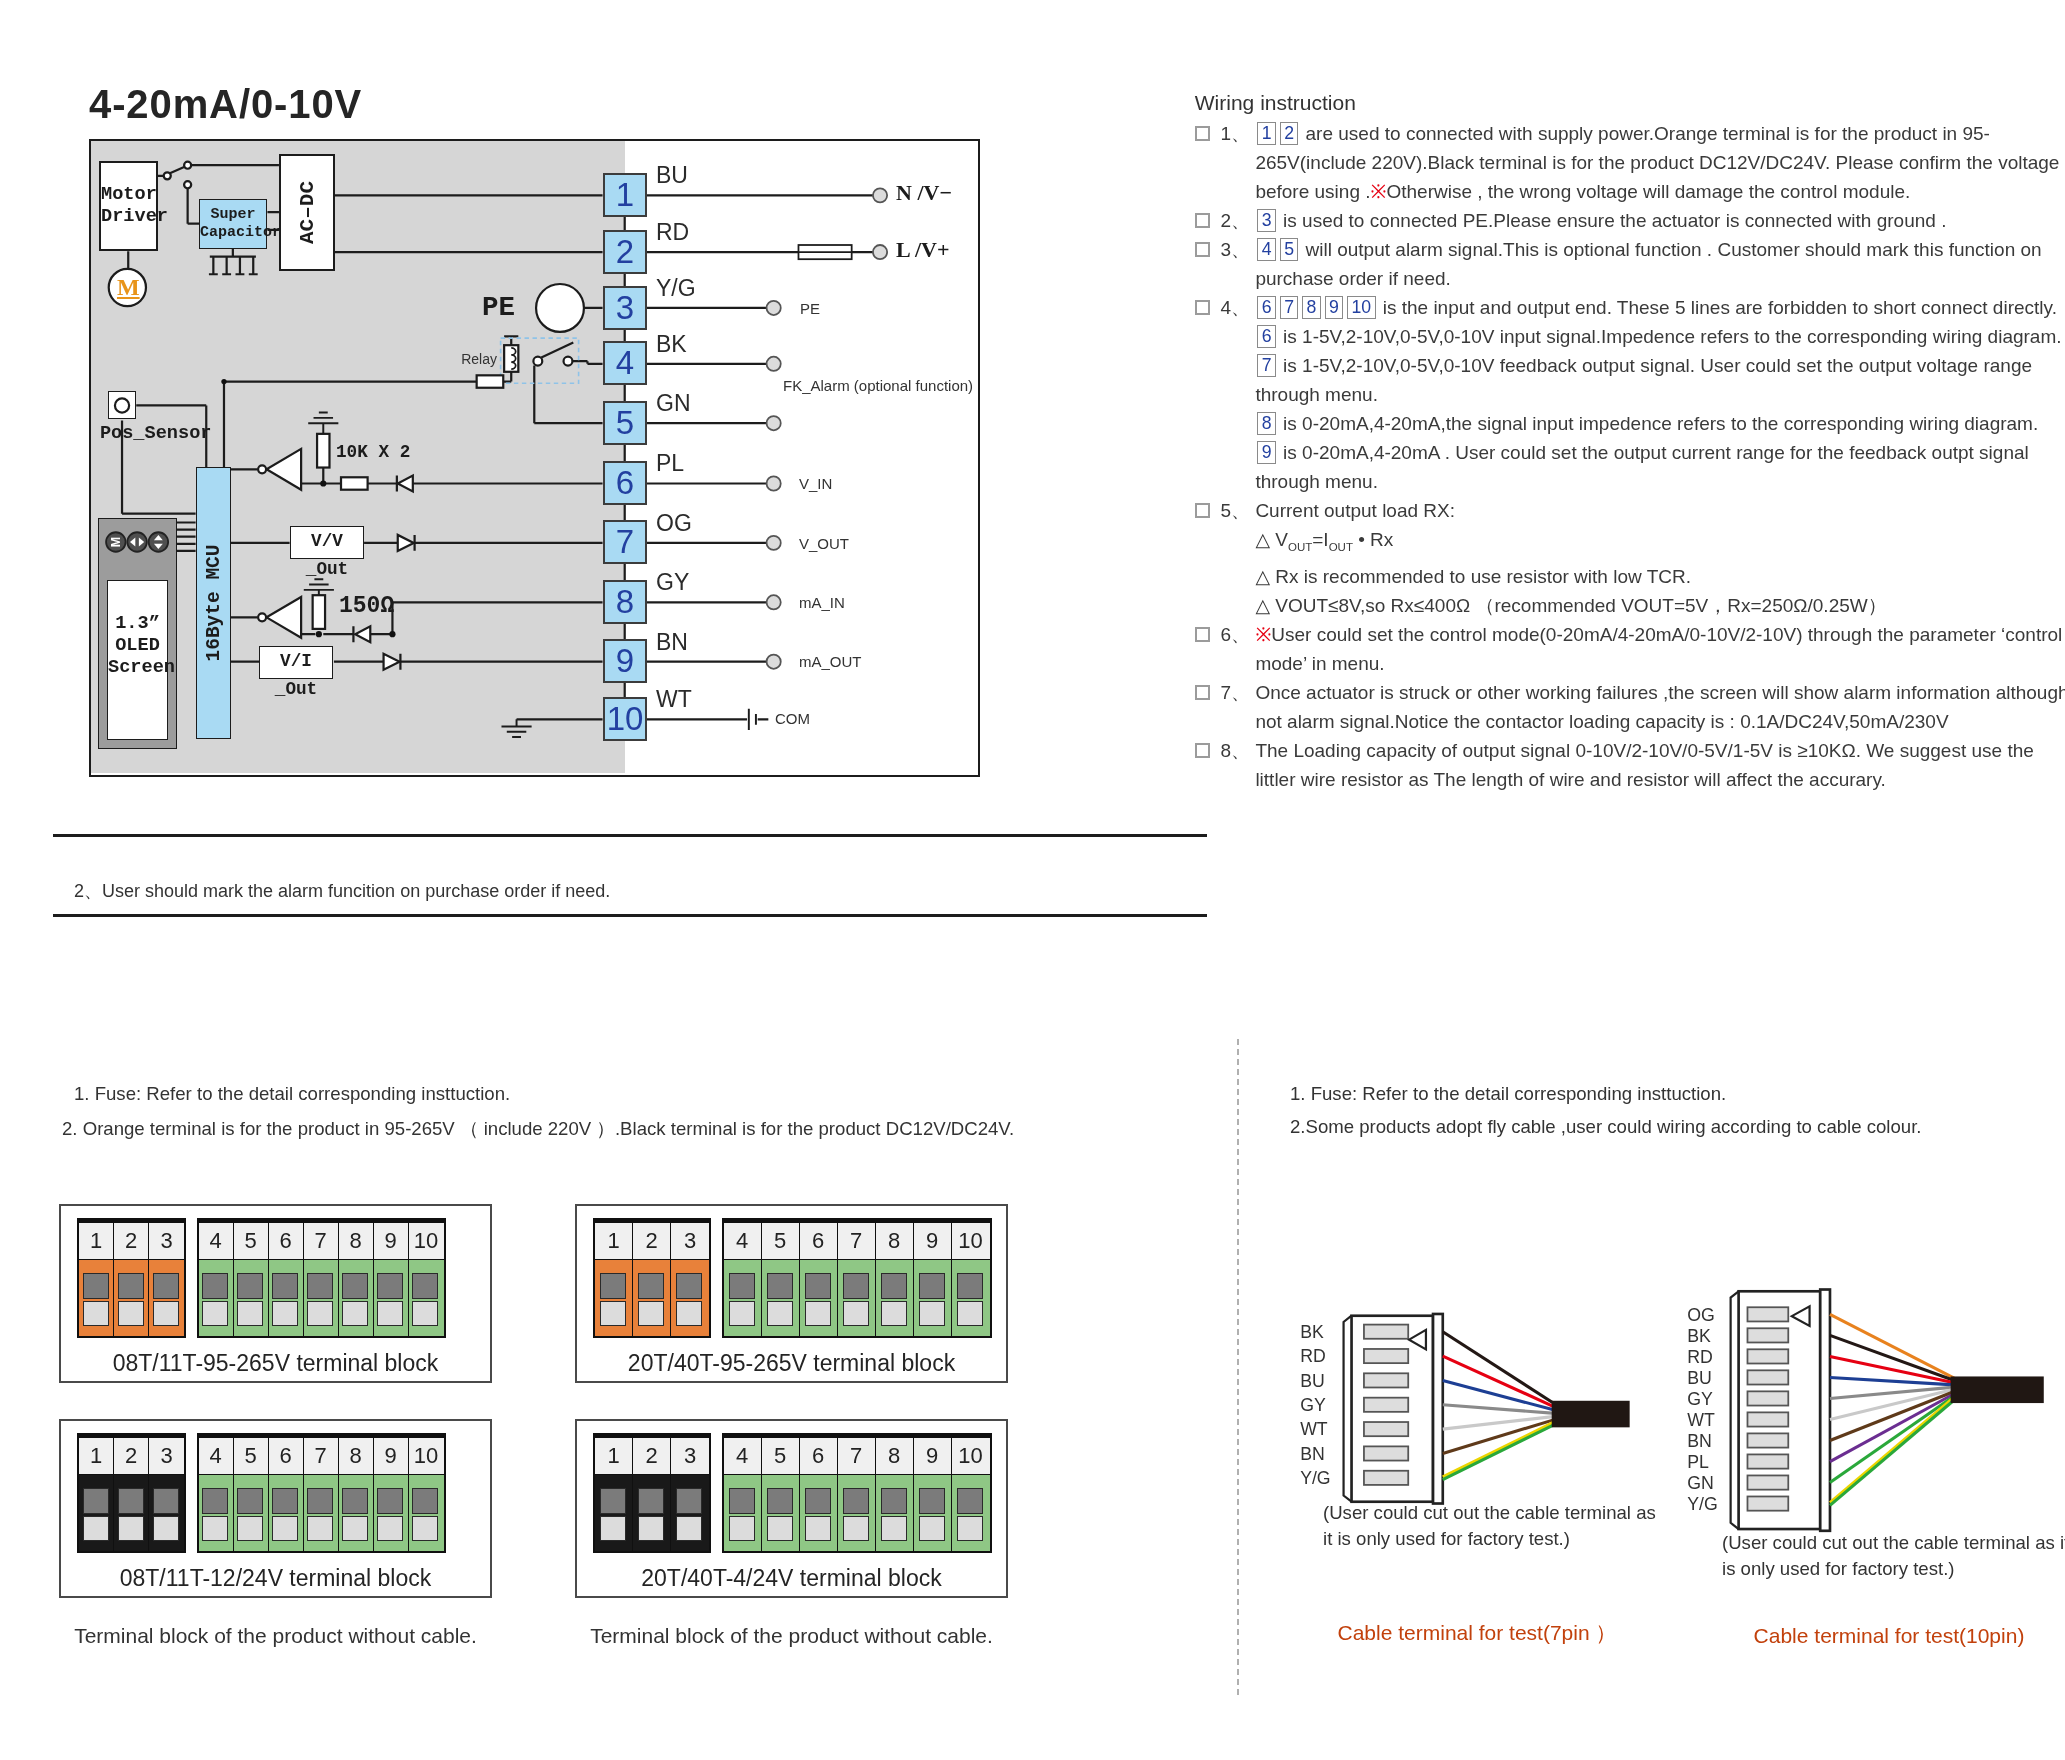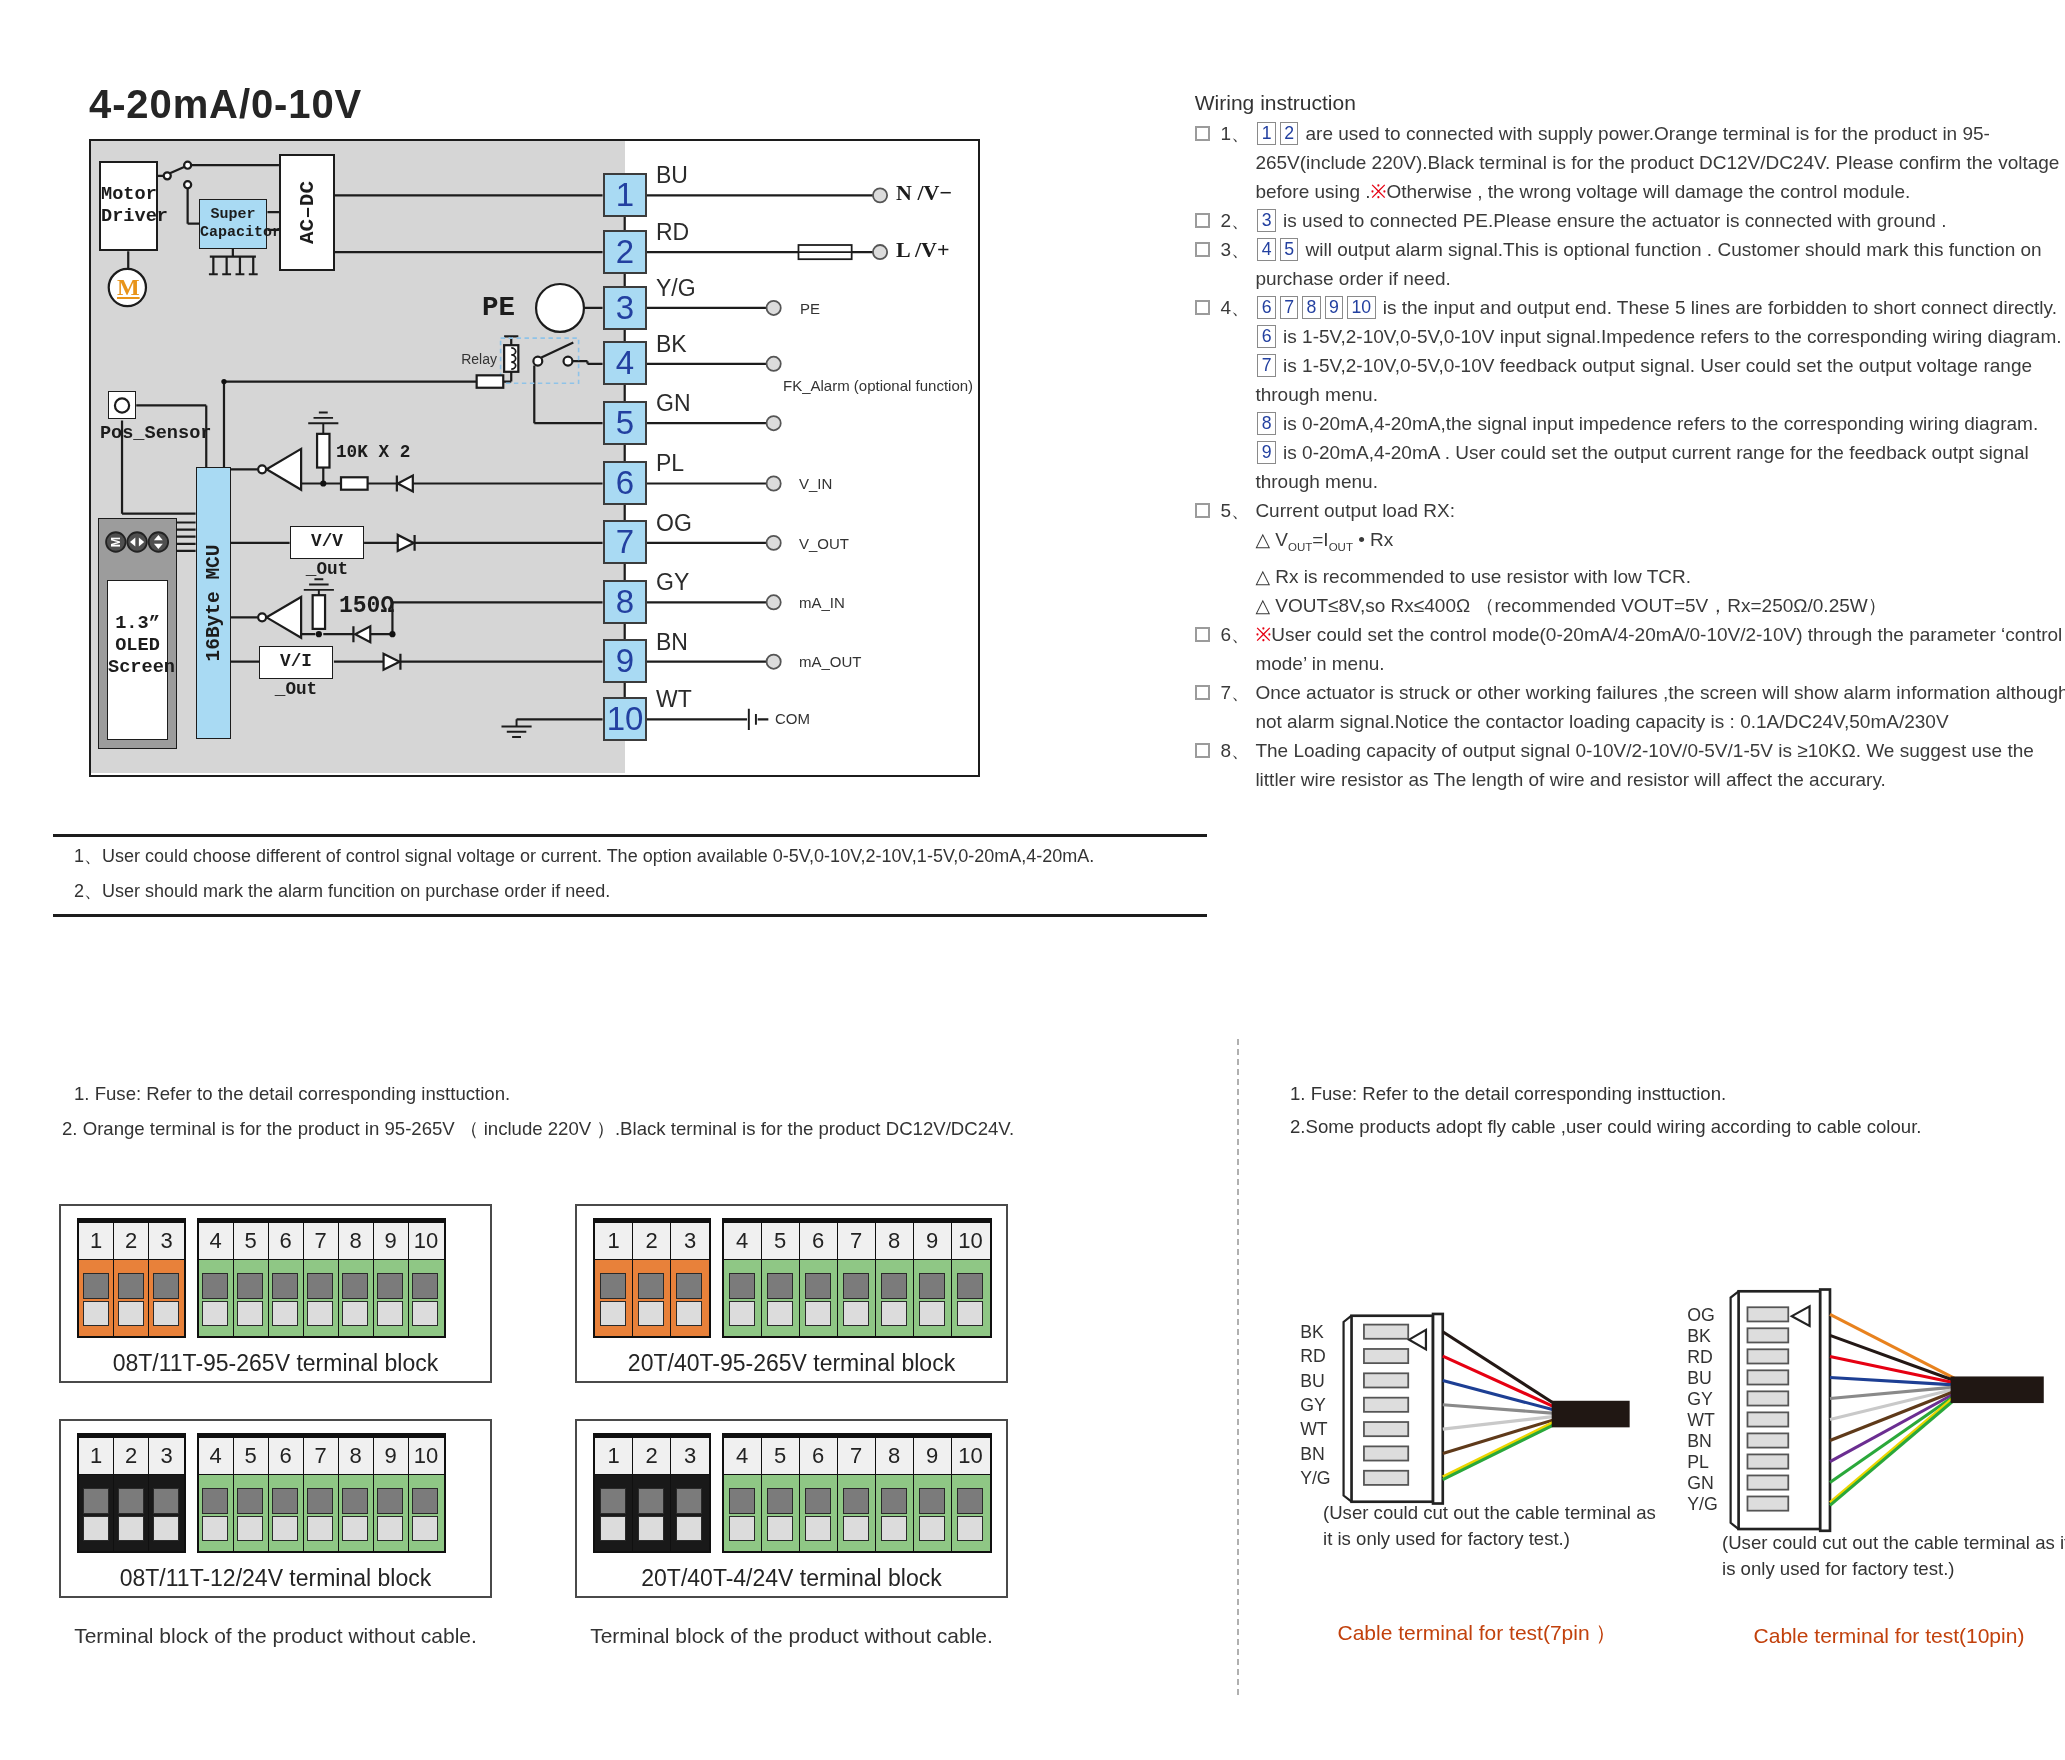--- a/index.html
+++ b/index.html
@@ -223,21 +223,20 @@
         <div class="term" style="top: 498px;">9</div>
         <div class="wl" style="top: 488px;">BN</div>
         <div class="iol" style="left: 708px; top: 512px;">mA_OUT</div>
         <div class="term" style="top: 556px;">10</div>
         <div class="wl" style="top: 545px;">WT</div>
         <div class="iol" style="left: 684px; top: 569px;">COM</div>
       </div>
   </div>
 
   <div class="rule" style="top:834px"></div>
-  <div class="nline" style="top:844px">1、User could choose different  of control signal  voltage or current. The option available 0-5V,0-10V,2-10V,1-5V,0-20mA,4-20mA.</div>
   <div class="nline" style="top:879px">2、User should mark the alarm funcition on purchase order if need.</div>
   <div class="rule" style="top:914px"></div>
 
   <div class="winstr">
     <div class="w-header">Wiring instruction</div>
     <div id="w-list">
         <div class="w-item">
           <span class="cb"></span>
           <span class="w-num">1、</span>
           <div class="w-body">

